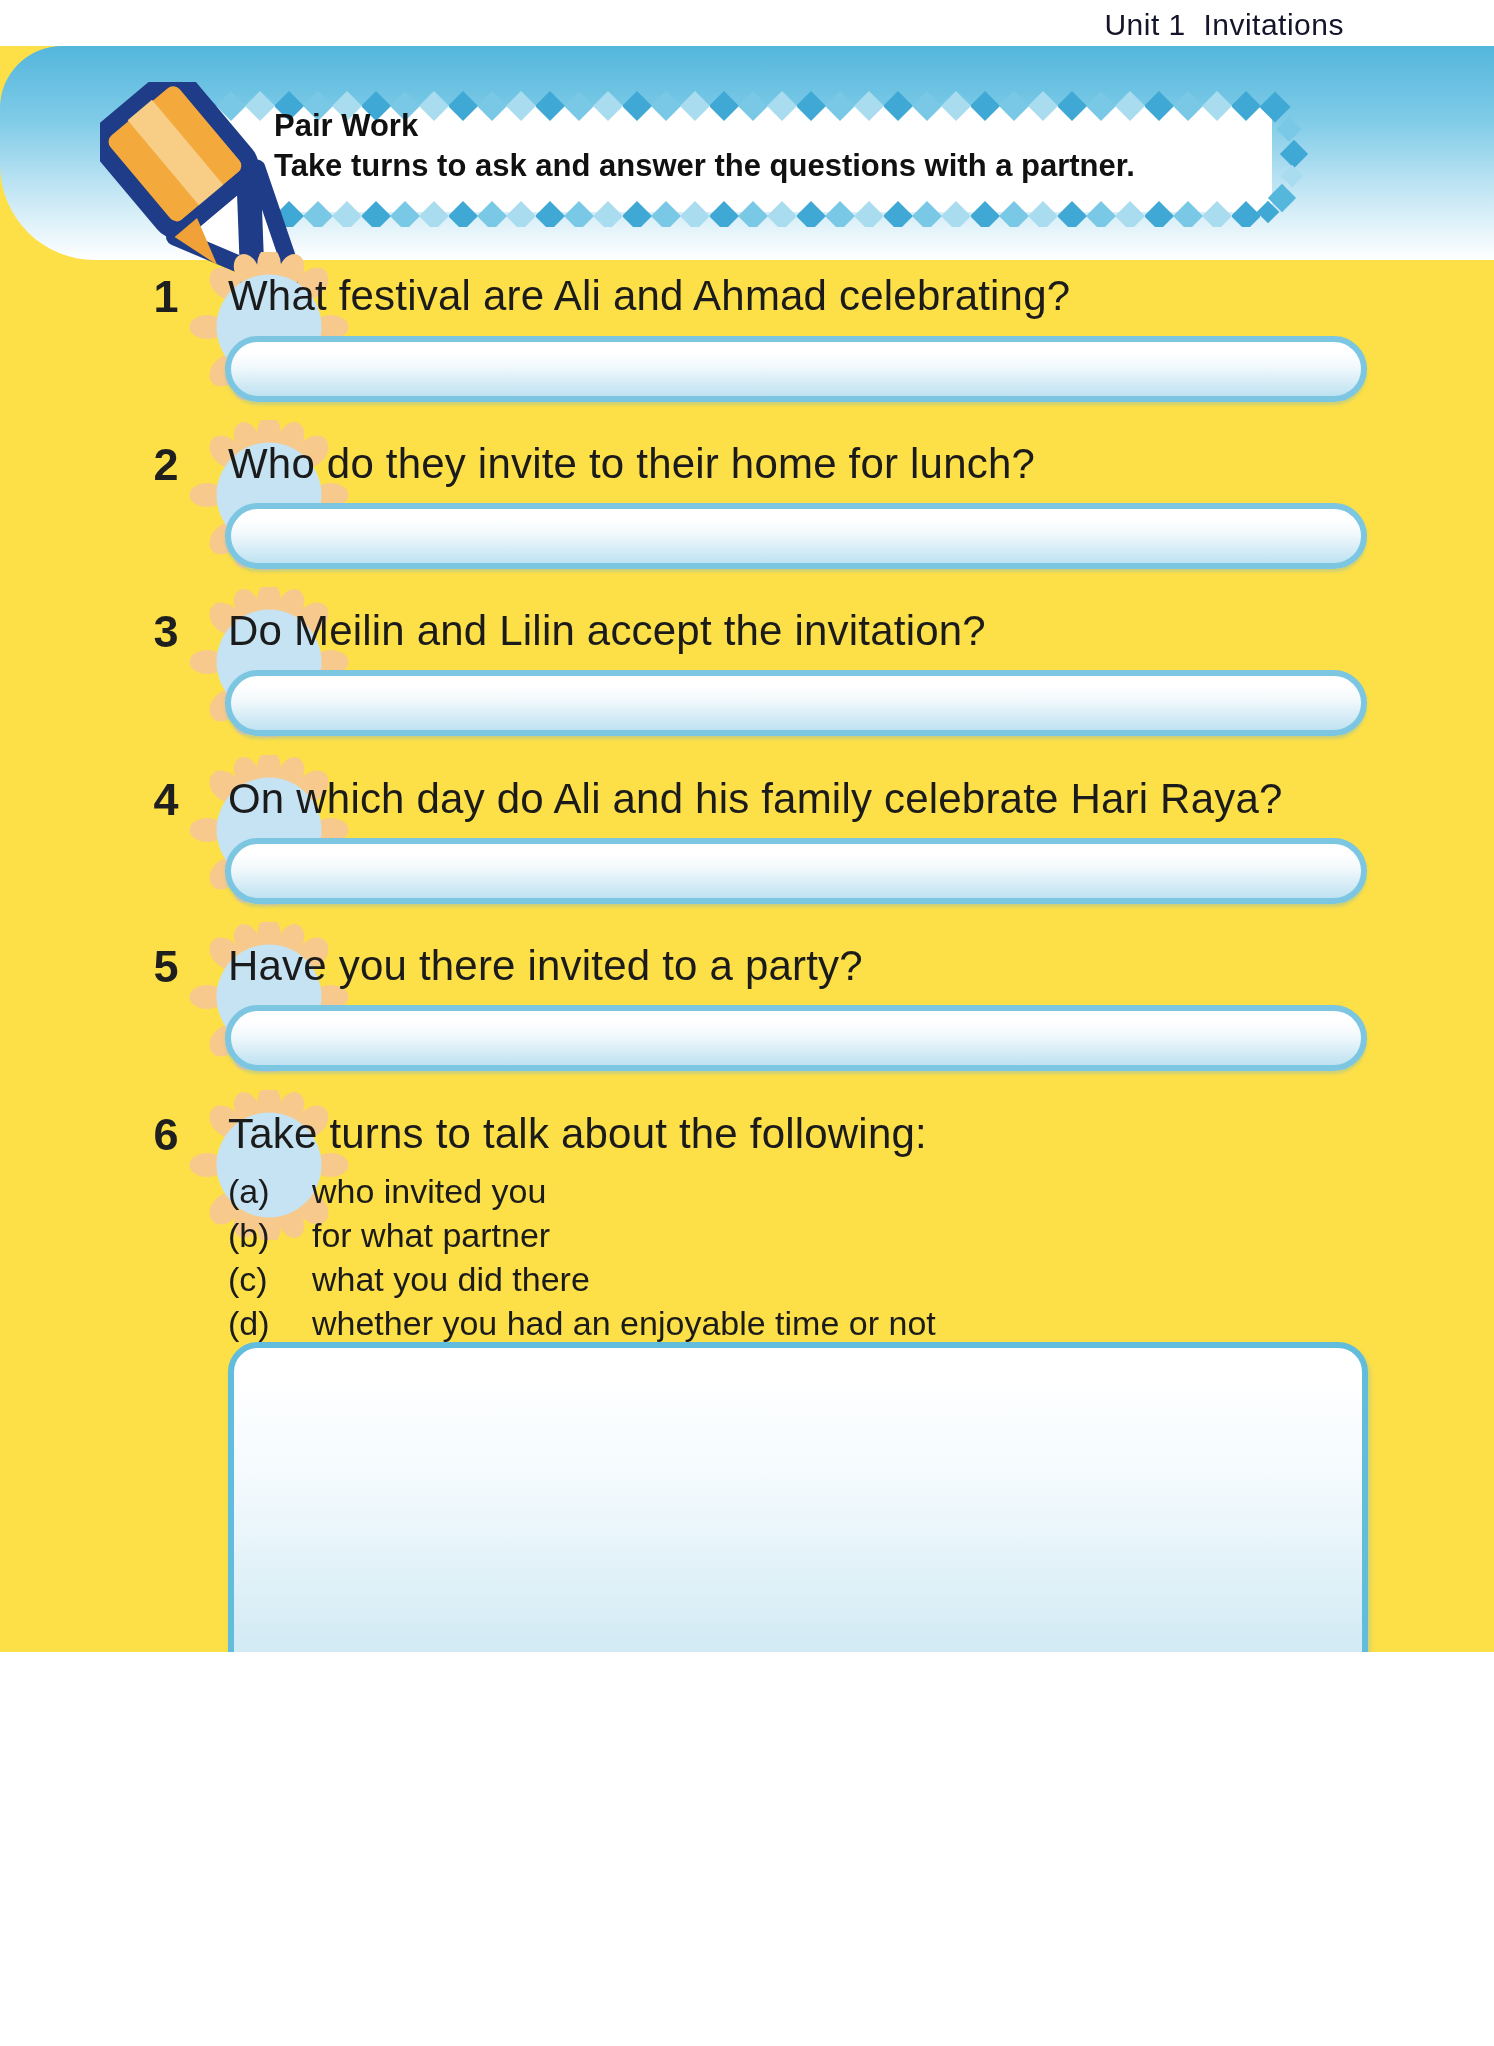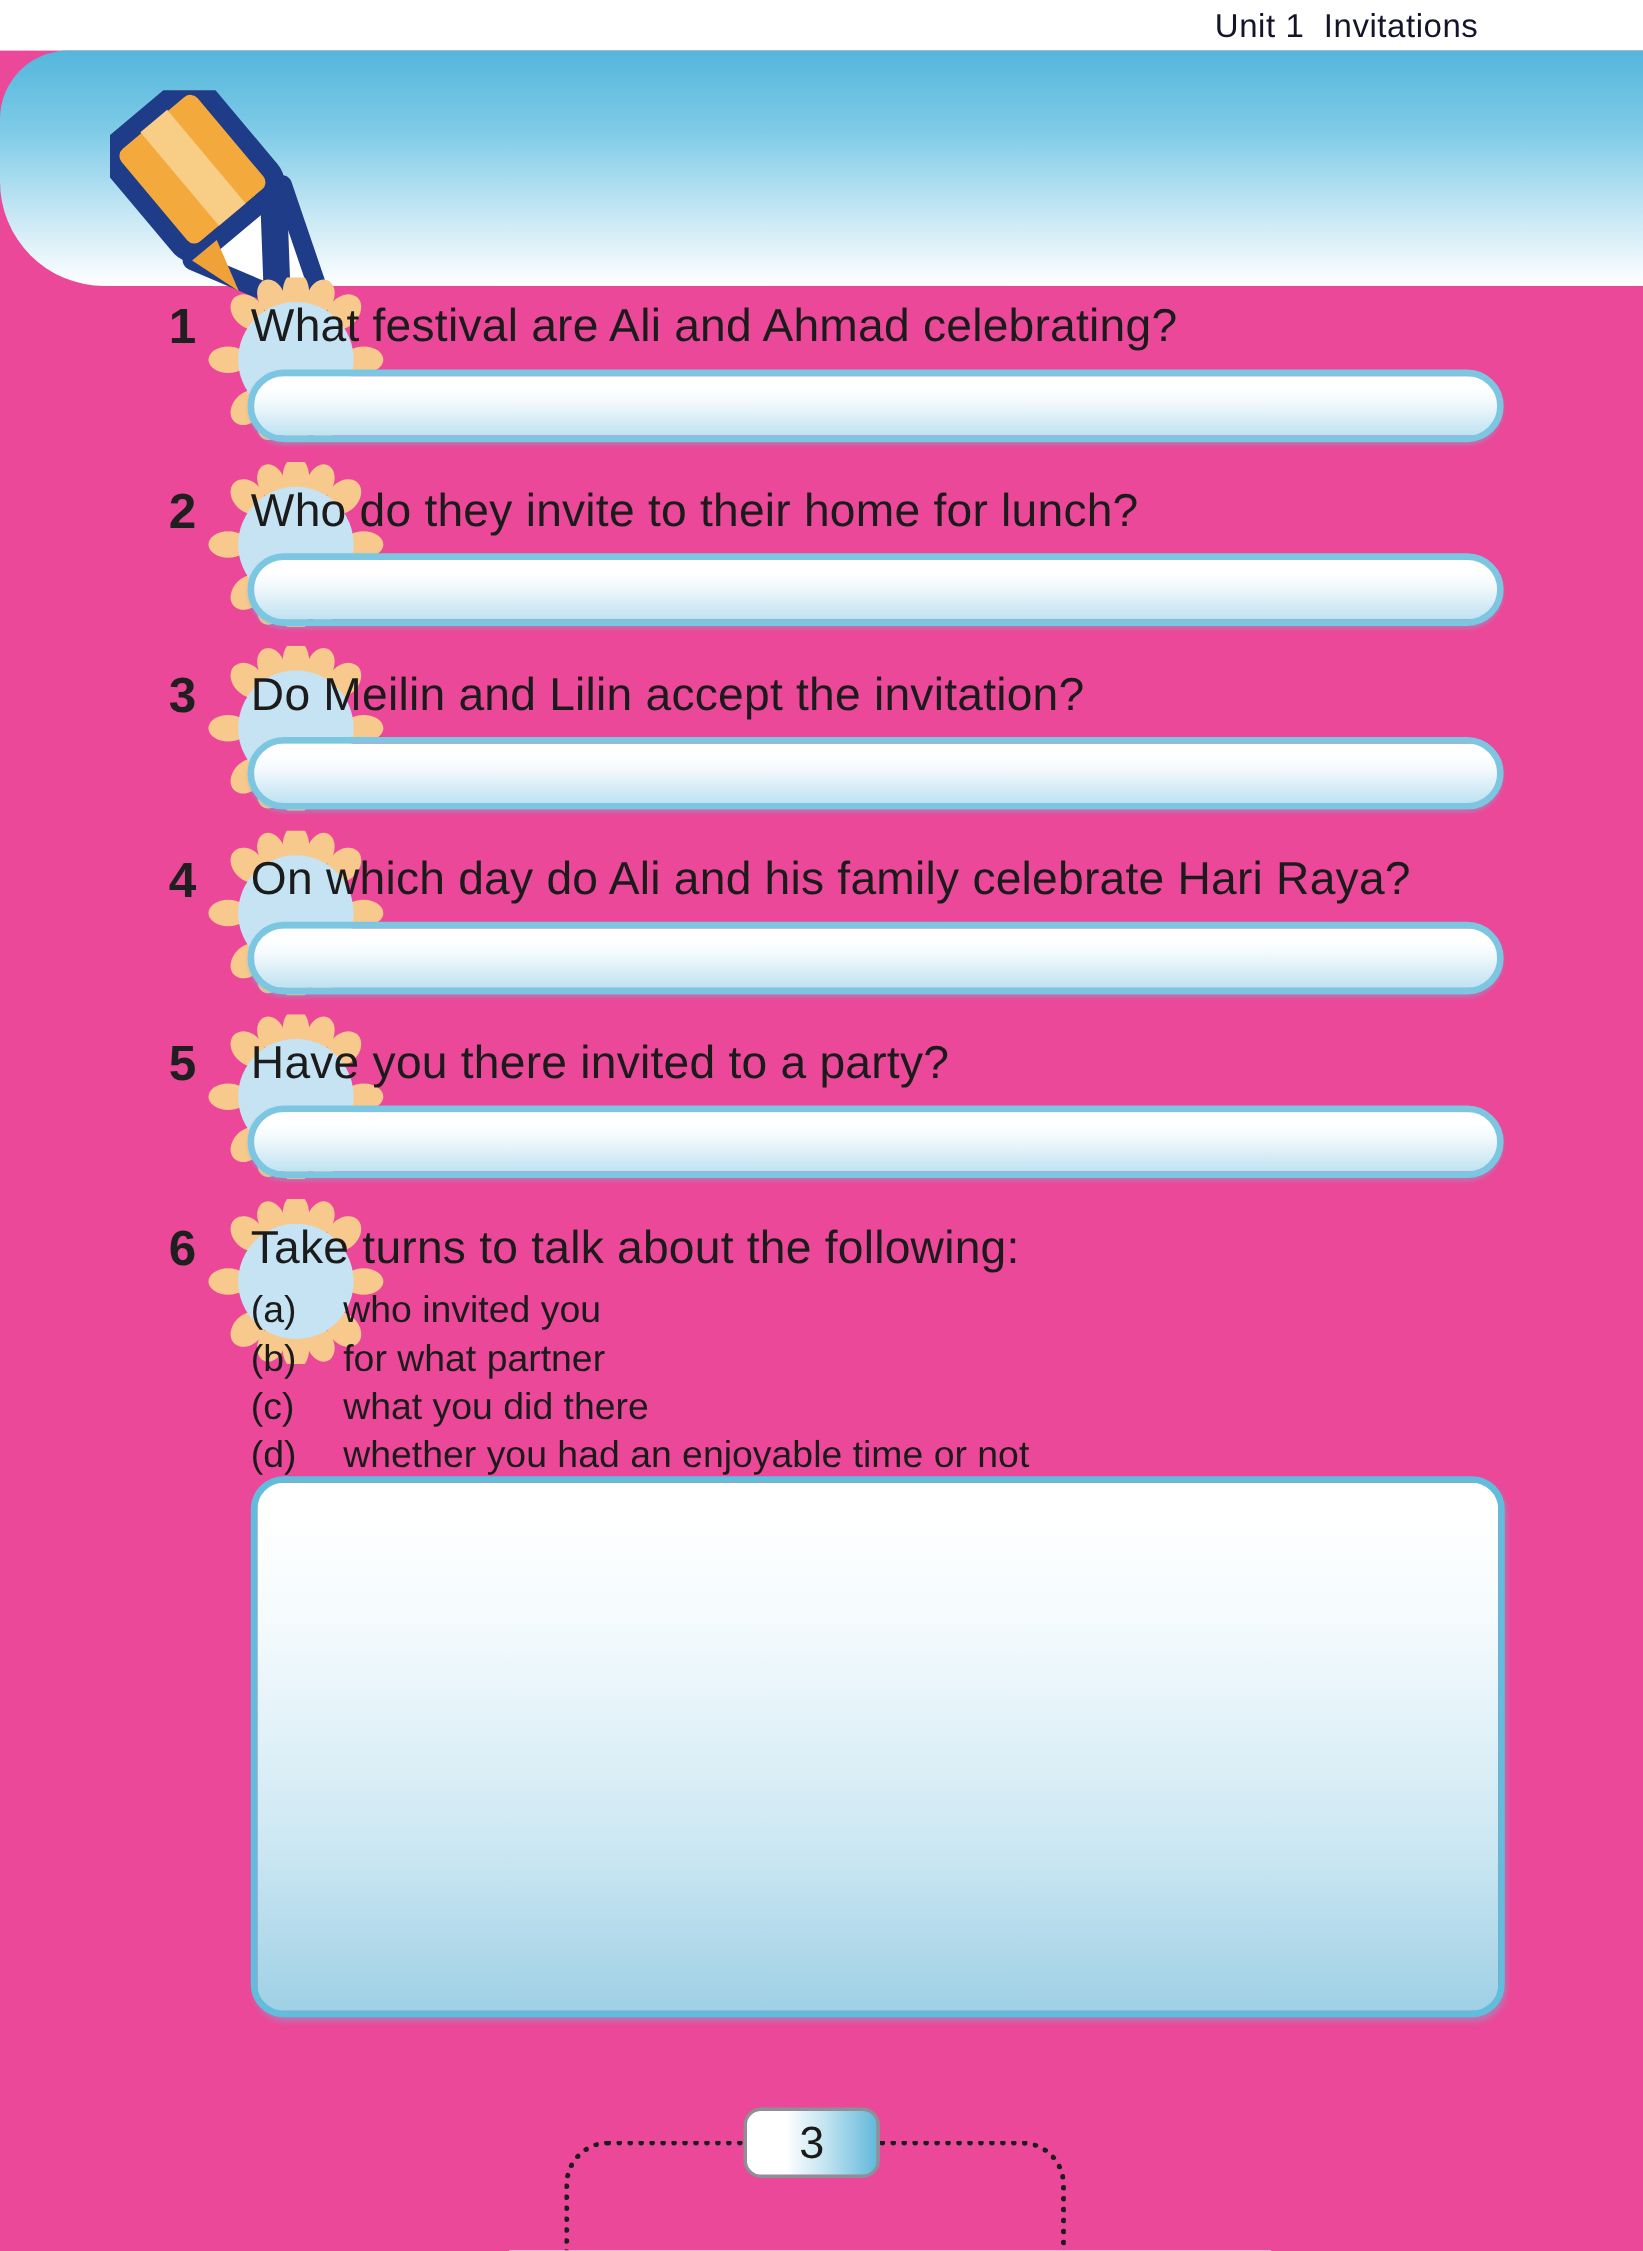--- a/index.html
+++ b/index.html
@@ -1,17 +1,17 @@
 <!DOCTYPE html>
 <html><head>
 <meta charset="utf-8">
 <style>
   html,body{margin:0;padding:0;background:#ffffff;}
   .page{
-    position:relative;width:1494px;height:2046px;background:#ec4899;
+    position:relative;width:1494px;height:1652px;background:#fde047;
     overflow:hidden;font-family:"Liberation Sans",sans-serif;color:#1b1b1b;
   }
   
   .top-strip{position:absolute;top:0;left:0;width:100%;height:46px;background:#ffffff;}
   .unit-label{
     position:absolute;top:8px;right:150px;font-size:30px;color:#14142a;
     white-space:pre;letter-spacing:.5px;
   }
   
   .header-panel{
@@ -101,20 +101,36 @@
   </defs>
 </svg>
 
 <div class="page">
 
   <div class="top-strip">
     <span class="unit-label">Unit 1  Invitations</span>
   </div>
 
   <div class="header-panel">
+    <div class="banner">
+      <svg class="dstrip top">
+          <rect width="100%" height="100%" fill="url(#dp1)"></rect>
+        </svg>
+      <svg class="dstrip bottom">
+          <rect width="100%" height="100%" fill="url(#dp1)"></rect>
+        </svg>
+      <span class="rd rd1"></span>
+      <span class="rd rd2"></span>
+      <span class="rd rd3"></span>
+      <span class="rd rd4"></span>
+      <span class="rd rd5"></span>
+      <span class="rd rd6"></span>
+      <div class="banner-title">Pair Work</div>
+      <div class="banner-sub">Take turns to ask and answer the questions with a partner.</div>
+    </div>
     <svg class="pencil" viewBox="0 0 100 100">
       <g transform="rotate(-40 50 52)">
         <rect x="28" y="-4" width="44" height="52" rx="7" fill="#f3a93c" stroke="#1e3c87" stroke-width="7"></rect>
         <rect x="44" y="-1" width="13" height="46" fill="#f8cd85"></rect>
         <path d="M28 48 L72 48 L53 97 Z" fill="#ffffff" stroke="#1e3c87" stroke-width="7" stroke-linejoin="round"></path>
         <path d="M66 50 L38 86" stroke="#1e3c87" stroke-width="10" stroke-linecap="round"></path>
         <path d="M28 48 L40 48 L34 68 Z" fill="#f0a138"></path>
       </g>
     </svg>
   </div>

